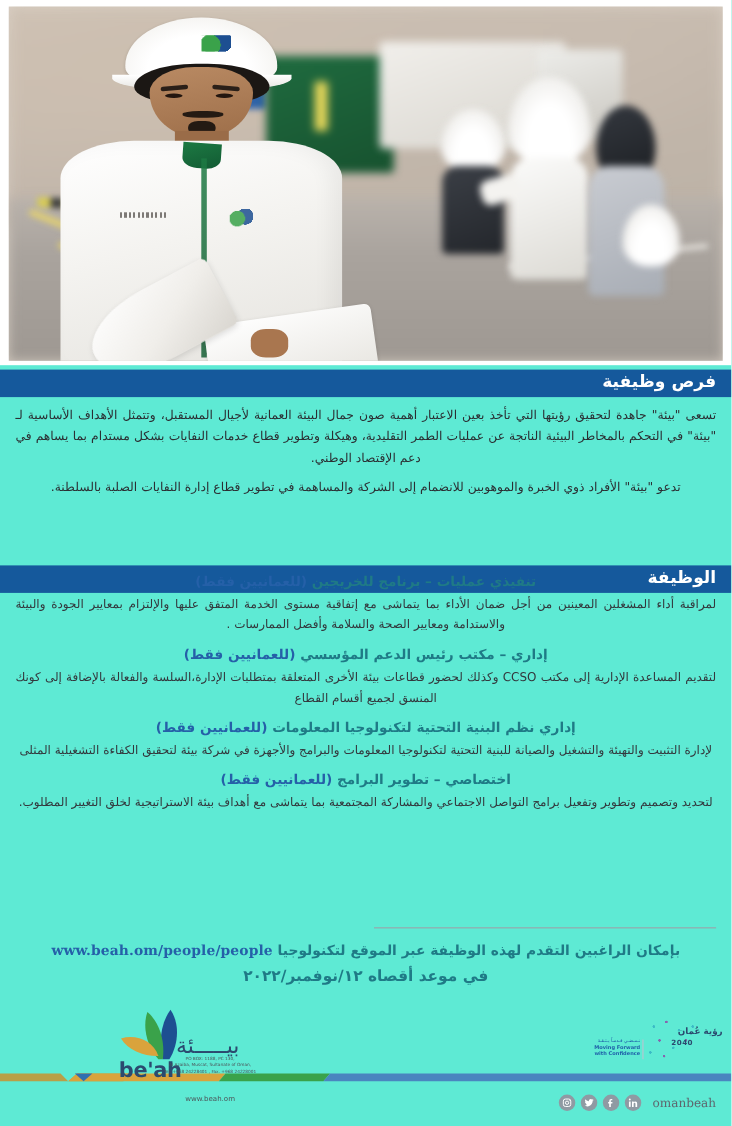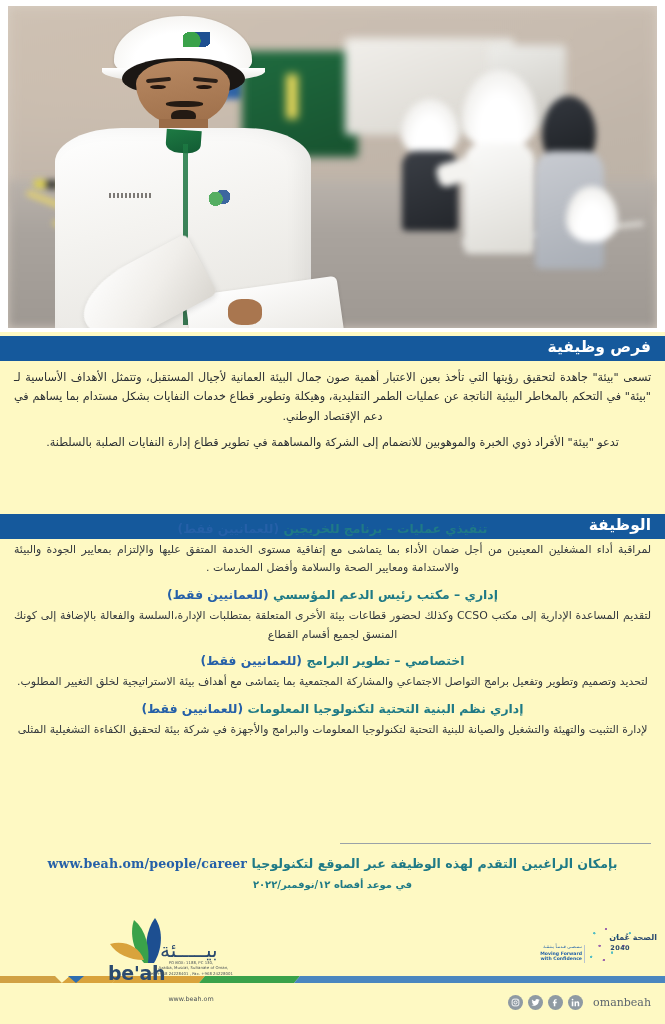--- a/index.html
+++ b/index.html
@@ -8,21 +8,21 @@
   html, body {
     margin: 0; padding: 0;
     width: 665px; height: 1024px;
     background: #ffffff;
     font-family: "DejaVu Sans", "Liberation Sans", sans-serif;
     overflow: hidden;
   }
   .page {
     position: relative;
     width: 665px; height: 1024px;
-    background: #fef9c3;
+    background: #5eead4;
     overflow: hidden;
   }
 
   
   .photo-wrap {
     position: absolute;
     left: 0; top: 0;
     width: 665px; height: 332px;
     background: #ffffff;
     overflow: hidden;
@@ -277,21 +277,21 @@
   .apply-line {
     font-size: 12.6px; font-weight: bold; color: #1f7a86; line-height: 1.9;
     white-space: nowrap;
   }
   .apply-line .url {
     color: #2560a8; direction: ltr; unicode-bidi: embed;
     font-family: "DejaVu Serif", "Liberation Serif", serif;
     letter-spacing: .1px;
   }
   .apply-date {
-    font-size: 10px; font-weight: bold; color: #1f7a86; line-height: 1.8;
+    font-size: 14px; font-weight: bold; color: #1f7a86; line-height: 1.8;
   }
 
   
   .footer { position: absolute; left: 0; bottom: 0; width: 665px; height: 110px; }
   .wave {
     position: absolute; left: 0; bottom: 38px; width: 665px; height: 14px;
   }
   .logo-block {
     position: absolute; left: 52px; bottom: 16px; width: 200px; height: 92px;
   }
@@ -452,41 +452,41 @@
     <div class="job">
       <p class="job-title">
         <span>إداري – مكتب رئيس الدعم المؤسسي</span>
         <span class="only">(للعمانيين فقط)</span>
       </p>
       <p class="job-desc">لتقديم المساعدة الإدارية إلى مكتب CCSO وكذلك لحضور قطاعات بيئة الأخرى المتعلقة بمتطلبات الإدارة،السلسة والفعالة بالإضافة إلى كونك المنسق لجميع أقسام القطاع</p>
     </div>
 
     <div class="job">
       <p class="job-title">
+        <span>إداري نظم البنية التحتية لتكنولوجيا المعلومات</span>
+        <span class="only">(للعمانيين فقط)</span>
+      </p>
+      <p class="job-desc">لإدارة التثبيت والتهيئة والتشغيل والصيانة للبنية التحتية لتكنولوجيا المعلومات  والبرامج والأجهزة في شركة بيئة لتحقيق الكفاءة التشغيلية المثلى</p>
+    </div>
+
+    <div class="job">
+      <p class="job-title">
         <span>اختصاصي – تطوير البرامج</span>
         <span class="only">(للعمانيين فقط)</span>
       </p>
       <p class="job-desc">لتحديد وتصميم وتطوير وتفعيل برامج التواصل الاجتماعي والمشاركة المجتمعية بما يتماشى مع أهداف بيئة الاستراتيجية لخلق التغيير المطلوب.</p>
     </div>
 
-    <div class="job">
-      <p class="job-title">
-        <span>إداري نظم البنية التحتية لتكنولوجيا المعلومات</span>
-        <span class="only">(للعمانيين فقط)</span>
-      </p>
-      <p class="job-desc">لإدارة التثبيت والتهيئة والتشغيل والصيانة للبنية التحتية لتكنولوجيا المعلومات  والبرامج والأجهزة في شركة بيئة لتحقيق الكفاءة التشغيلية المثلى</p>
-    </div>
-
   </div>
 
   <div class="divider"></div>
   <div class="apply">
     <div class="apply-line">
       <span>بإمكان الراغبين التقدم لهذه الوظيفة عبر الموقع لتكنولوجيا</span>
-      <span class="url">www.beah.om/people/career</span>
+      <span class="url">www.beah.om/people/people</span>
     </div>
     <div class="apply-date">في موعد أقصاه  ١٢/نوفمبر/٢٠٢٢</div>
   </div>
 
   <div class="footer">
 
     <svg class="wave" viewBox="0 0 665 14" preserveAspectRatio="none">
       <path d="M0,4 L55,4 L62,11 L70,4 L118,4 L112,11 L60,11 L0,11 Z" fill="#c9922e" opacity="0.85"></path>
       <path d="M62,11 L70,4 L118,4 L112,11 Z" fill="#d9a33c"></path>
       <path d="M68,4 L84,4 L76,11 Z" fill="#2f6fb0"></path>
@@ -515,21 +515,21 @@
       <div class="pc-rule"></div>
       <div class="pc-ar">نـمـضـي قـدمـاً بـثـقـة</div>
       <div class="pc-en">
         <span>Moving Forward</span><br>
         <span>with Confidence</span>
       </div>
     </div>
 
     <div class="vision2040">
       <div class="v-dots"></div>
-      <div class="v-ar">الصحة عُمان</div>
+      <div class="v-ar">رؤية عُمان</div>
       <div class="v-num">2040</div>
     </div>
 
     <div class="social">
       <span class="si">
         <svg width="9" height="9" viewBox="0 0 24 24" fill="none" stroke="#fff" stroke-width="2.4">
           <rect x="3" y="3" width="18" height="18" rx="5"></rect>
             <circle cx="12" cy="12" r="4"></circle>
           <circle cx="17.4" cy="6.6" r="1.1" fill="#fff" stroke="none"></circle>
         </svg>

